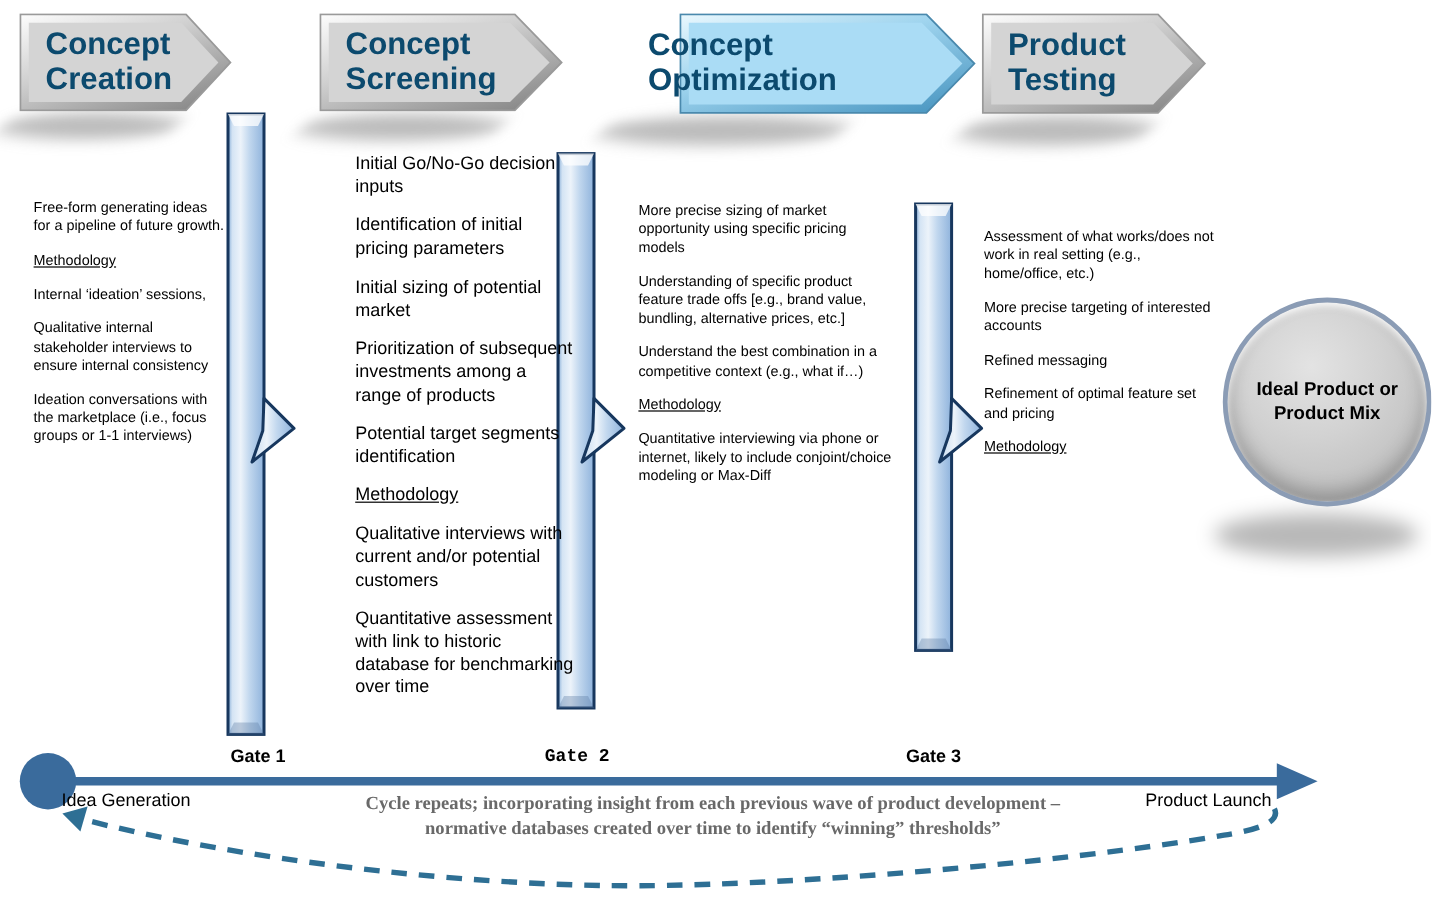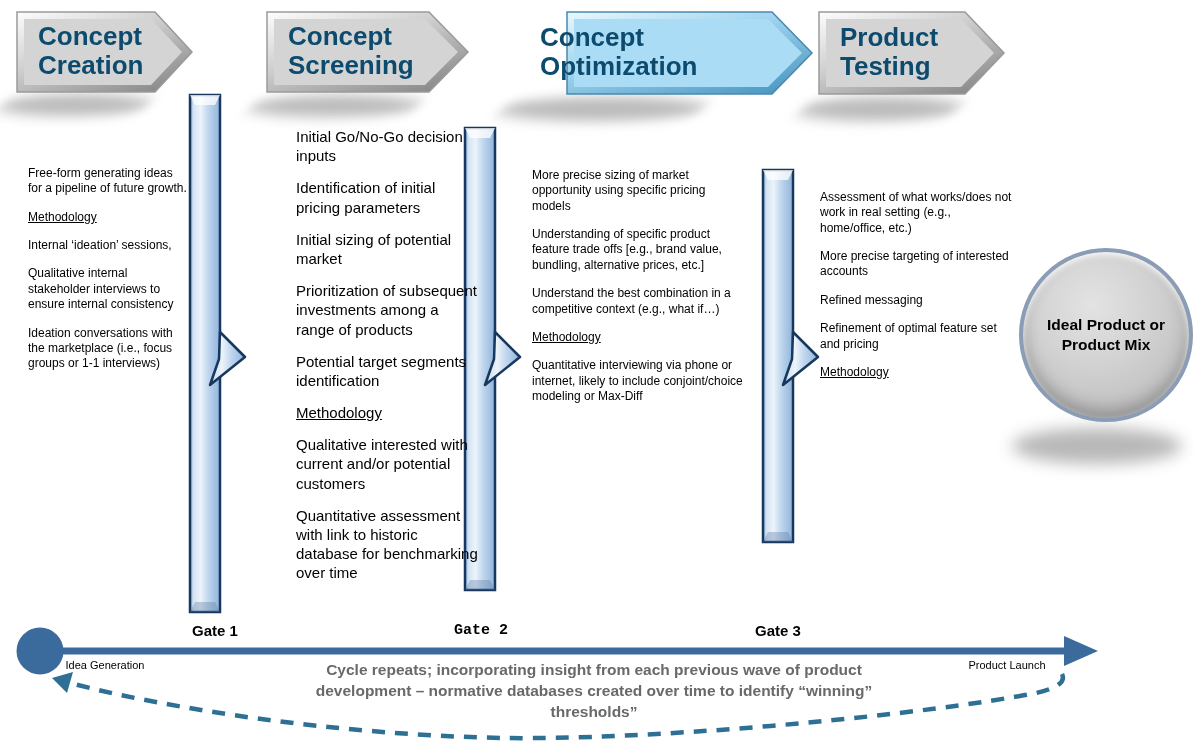--- a/index.html
+++ b/index.html
@@ -16,24 +16,24 @@
     position:absolute;background:rgba(120,120,120,.5);filter:blur(6px);
     transform:skewX(-35deg);border-radius:50%;
   }
   
   .col{position:absolute;font-size:12px;line-height:1.28;}
   .col p{margin:0 0 13px 0;}
   .col .meth{text-decoration:underline;}
   .col2{font-size:15px;}
   
   .gate-label{position:absolute;font-weight:bold;font-size:15px;text-align:center;width:80px;}
-  .tl-label{position:absolute;font-size:11px;text-align:center;width:110px;line-height:1.3;}
+  .tl-label{position:absolute;font-size:15px;text-align:center;width:110px;line-height:1.3;}
   .cycle-note{
     position:absolute;left:283px;top:660px;width:622px;text-align:center;
-    font-weight:bold;font-size:15.5px;line-height:1.35;color:#696969;
+    font-weight:bold;font-size:15.5px;line-height:1.35;color:#696969;font-family:Liberation Serif, serif;
   }
   
   .result-circle{
     position:absolute;left:1019px;top:248px;width:166px;height:166px;border-radius:50%;
     border:4px solid #8b9cb5;
     background:radial-gradient(circle at 42% 32%, #e3e3e3 0%, #d2d2d2 40%, #b3b3b3 100%);
     box-shadow:inset 0 3px 6px rgba(255,255,255,.9), inset 0 -8px 16px rgba(0,0,0,.25);
     display:flex;align-items:center;justify-content:center;text-align:center;
   }
   .result-circle span{font-weight:bold;font-size:15.5px;width:135px;line-height:1.3;}
@@ -135,21 +135,21 @@
     <p>Ideation conversations with the marketplace (i.e., focus groups or 1-1 interviews)</p>
   </div>
 
   <div class="col col2" style="left:260px;top:127px;width:185px;margin-left:36px;">
     <p>Initial Go/No-Go decision inputs</p>
     <p>Identification of initial pricing parameters</p>
     <p>Initial sizing of potential market</p>
     <p>Prioritization of subsequent investments among a range of products</p>
     <p>Potential target segments identification</p>
     <p class="meth">Methodology</p>
-    <p>Qualitative interested with current and/or potential customers</p>
+    <p>Qualitative interviews with current and/or potential customers</p>
     <p>Quantitative assessment with link to historic database for benchmarking over time</p>
   </div>
 
   <div class="col" style="left:532px;top:168px;width:215px;">
     <p>More precise sizing of market opportunity using specific pricing models</p>
     <p>Understanding of specific product feature trade offs [e.g., brand value, bundling, alternative prices, etc.]</p>
     <p>Understand the best combination in a competitive context (e.g., what if…)</p>
     <p class="meth">Methodology</p>
     <p>Quantitative interviewing via phone or internet, likely to include conjoint/choice modeling or Max-Diff</p>
   </div>

